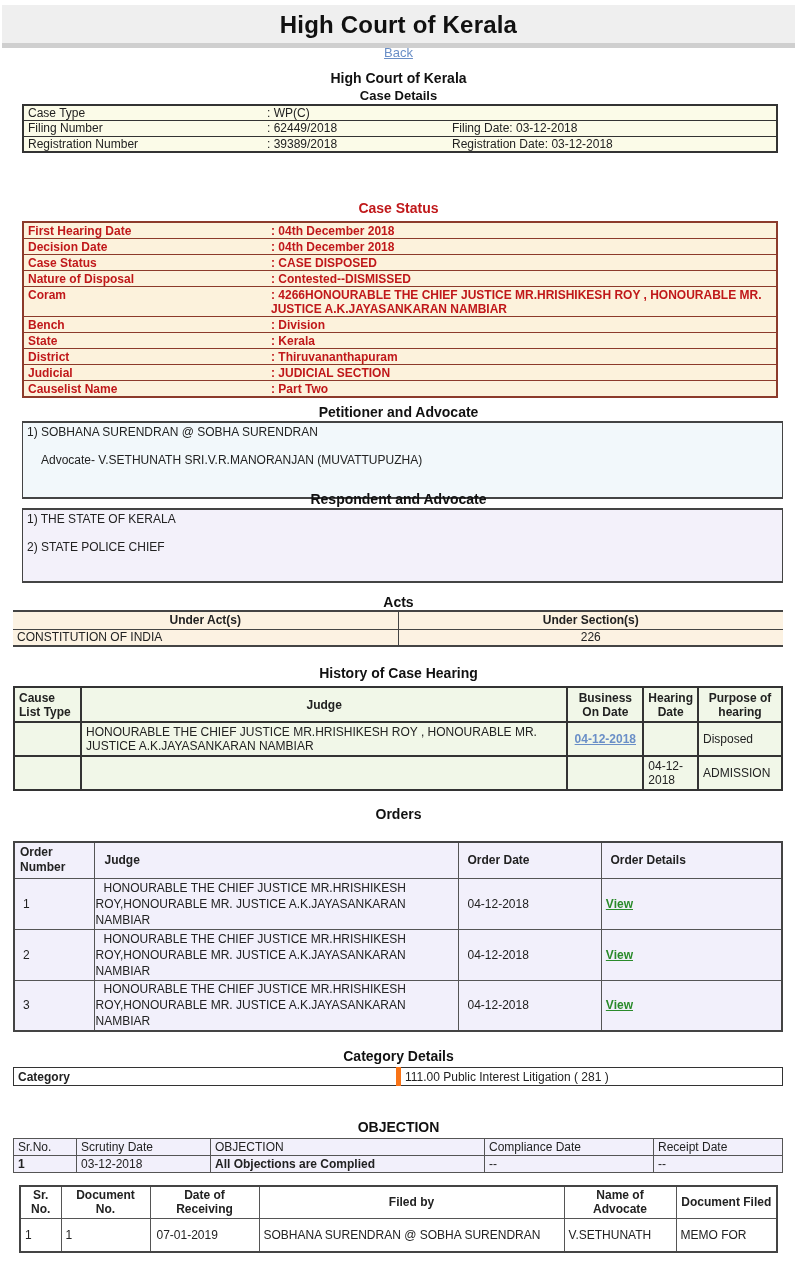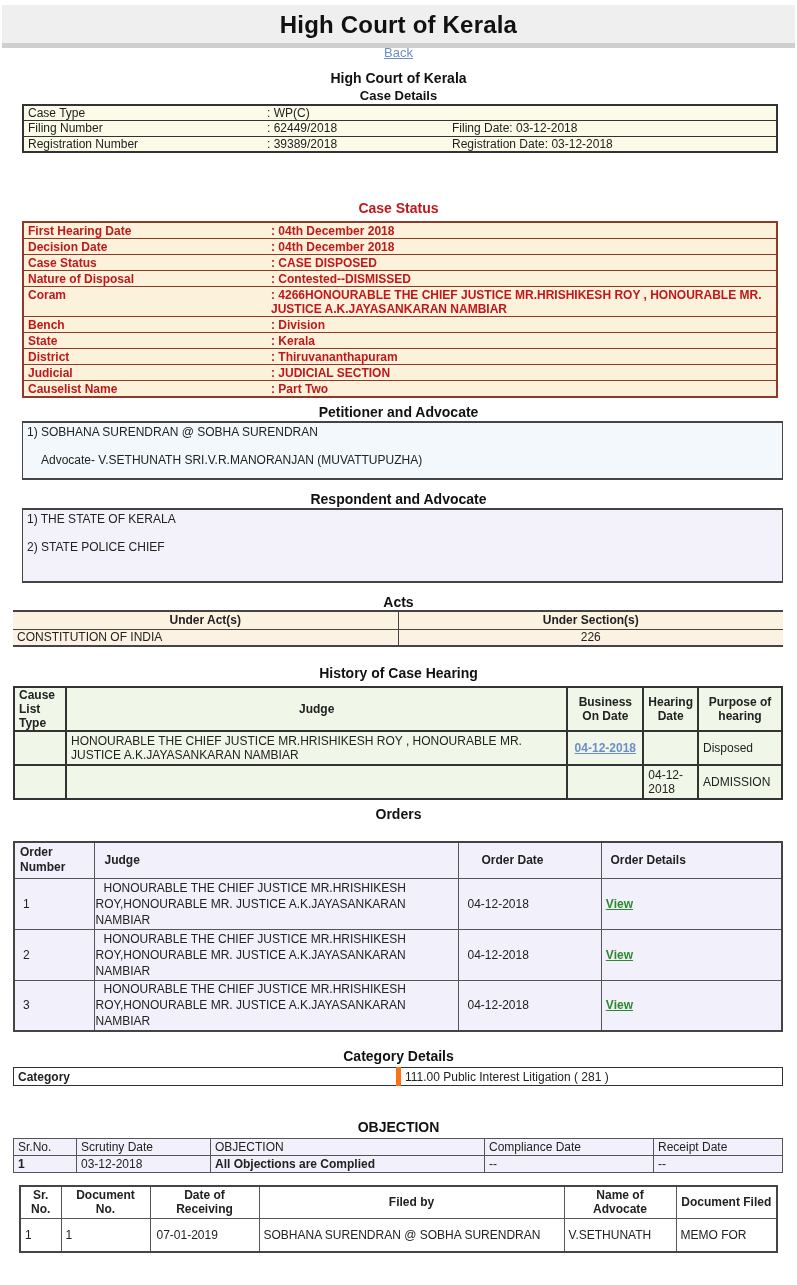--- a/index.html
+++ b/index.html
@@ -41,21 +41,21 @@
   .case-details td.lbl { width: 240px; }
   .case-details td.val { width: 185px; }
   .case-details tr.bold td { font-weight: bold; }
 
   
   .case-status { left: 22px; top: 221px; width: 756px; border: 2px solid #8c3a2a; background: #fcf2dc; }
   .case-status td { border-top: 1px solid #8c3a2a; border-bottom: 1px solid #8c3a2a; font-weight: bold; color: #c0181a; font-size: 12px; line-height: 14px; padding-top: 1px; padding-bottom: 0; }
   .case-status td.lbl { width: 244px; }
 
   .party-box { position: absolute; left: 22px; width: 761px; border: 1px solid #444; border-top: 2px solid #444; border-bottom: 2px solid #444; padding: 2px 4px; font-size: 12px; color: #222; }
-  .petitioner { top: 421px; height: 59px; background: #f2f8fb; }
+  .petitioner { top: 421px; height: 78px; background: #f2f8fb; }
   .respondent { top: 508px; height: 75px; background: #f3f1fa; }
   .party-box p { margin: 0 0 14px 0; }
   .party-box .adv { padding-left: 14px; }
 
   
   .acts { left: 13px; top: 610px; width: 770px; background: #fcf2e2; border-top: 2px solid #444; border-bottom: 2px solid #444; }
   .acts th { font-weight: bold; font-size: 12px; border-bottom: 1px solid #444; height: 18px; }
   .acts td { height: 17px; font-size: 12px; }
   .acts .c1 { width: 385px; border-right: 1px solid #444; }
   .acts .c2 { text-align: center; }
@@ -192,21 +192,21 @@
     <td class="c1">CONSTITUTION OF INDIA</td>
     <td class="c2">226</td>
   </tr>
 </tbody>
   </table>
 
 <div class="sec-title" style="top:665px;">History of Case Hearing</div>
 <table class="history">
   <tbody>
       <tr>
-    <th class="left" style="width:52px;">Cause List Type</th>
+    <th class="left" style="width:67px;">Cause List Type</th>
     <th>Judge</th>
     <th style="width:76px;">Business On Date</th>
     <th style="width:54px;">Hearing Date</th>
     <th style="width:84px;">Purpose of hearing</th>
   </tr>
   <tr>
     <td></td>
     <td>HONOURABLE THE CHIEF JUSTICE MR.HRISHIKESH ROY , HONOURABLE MR. JUSTICE A.K.JAYASANKARAN NAMBIAR</td>
     <td style="text-align:center;"><a>04-12-2018</a></td>
     <td></td>
@@ -221,21 +221,21 @@
   </tr>
 </tbody>
   </table>
 
 <div class="sec-title" style="top:806px;">Orders</div>
 <table class="orders">
   <tbody>
       <tr>
     <th style="width:80px; padding-left:5px;">Order Number</th>
     <th style="padding-left:10px;">Judge</th>
-    <th style="width:143px; padding-left:23px;">Order Date</th>
+    <th style="width:143px; padding-left:9px;">Order Date</th>
     <th style="width:181px; padding-left:9px;">Order Details</th>
   </tr>
   <tr>
     <td style="padding-left:8px;">1</td>
     <td style="padding-left:1px; text-indent:8px;">HONOURABLE THE CHIEF JUSTICE MR.HRISHIKESH ROY,HONOURABLE MR. JUSTICE A.K.JAYASANKARAN NAMBIAR</td>
     <td style="padding-left:9px;">04-12-2018</td>
     <td style="padding-left:1px;">&nbsp;<a>View</a></td>
   </tr>
   <tr>
     <td style="padding-left:8px;">2</td>

